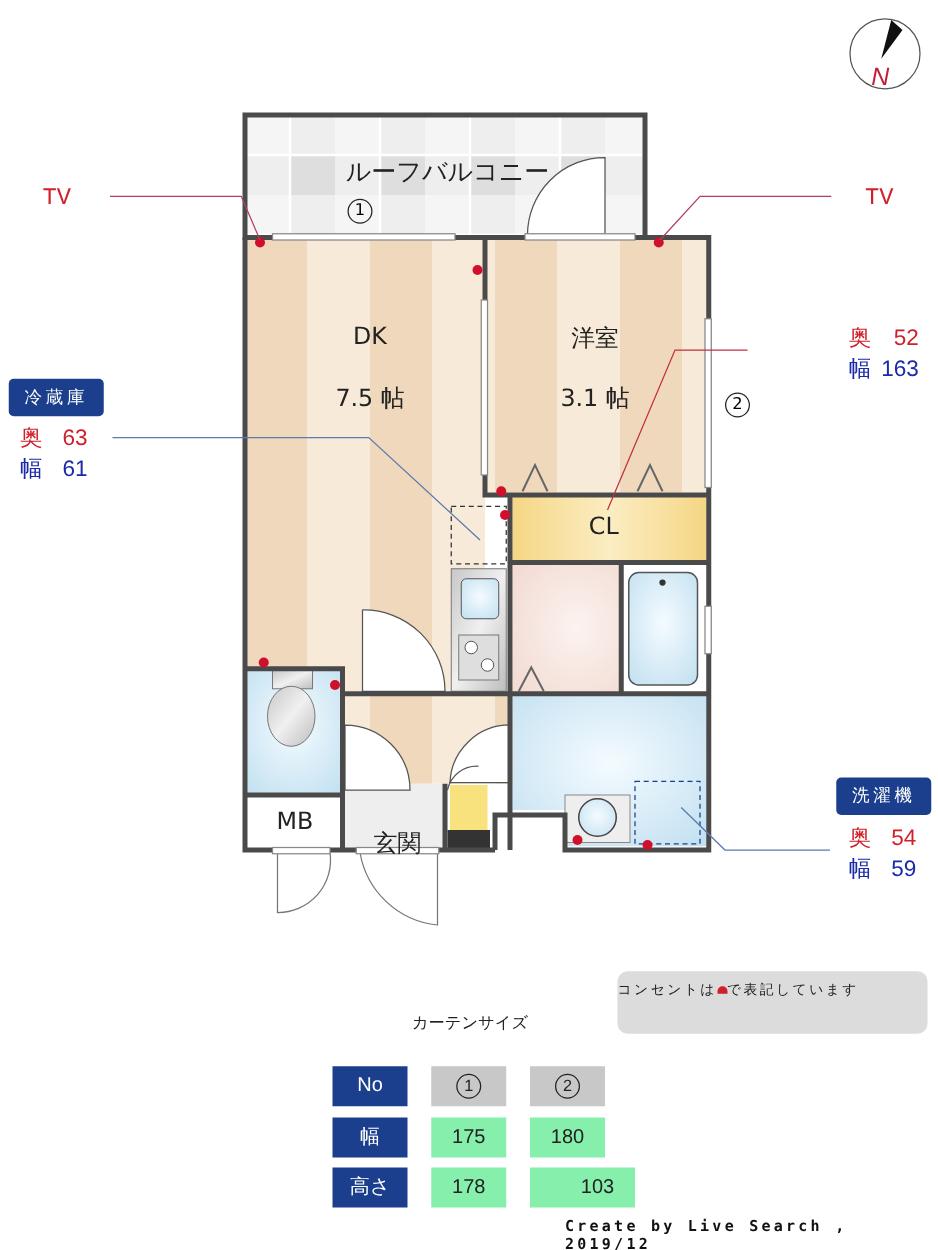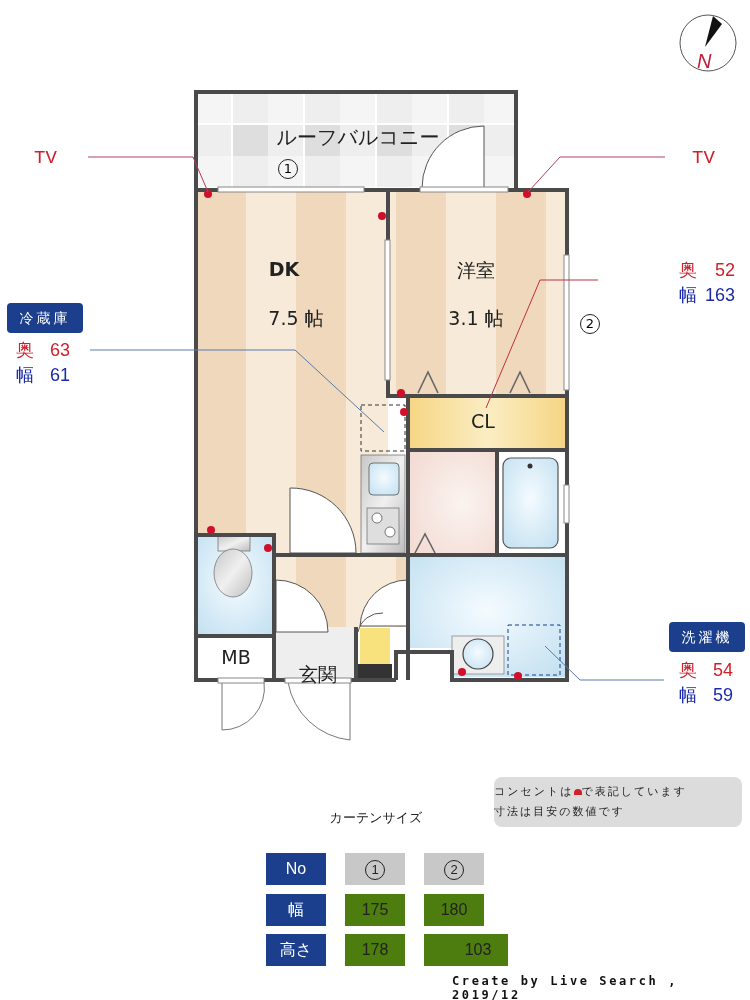--- a/index.html
+++ b/index.html
@@ -17,21 +17,21 @@
   .dim span.k { display: inline-block; }
   .note { position: absolute; left: 494px; top: 777px; width: 248px; height: 50px; background: #dcdcdc;
           border-radius: 8px; font-size: 11px; color: #222; letter-spacing: 2px; }
   .note div { line-height: 20px; }
   .note .dot { display: inline-block; width: 8px; height: 6px; background: #d0202a; border-radius: 4px 4px 0 0; vertical-align: middle; }
   .curtain-title { position: absolute; left: 296px; top: 809px; width: 160px; text-align: center; font-size: 13px; color: #222; }
   .ctable { position: absolute; left: 266px; top: 853px; }
   .ccell { position: absolute; width: 60px; height: 32px; line-height: 32px; text-align: center; font-size: 16px; font-family: "Liberation Sans", sans-serif; }
   .ccell.head { background: #1b3f8c; color: #fff; }
   .ccell.num { background: #c8c8c8; color: #222; }
-  .ccell.val { background: #4d7c0f; color: #222; }
+  .ccell.val { background: #86efac; color: #222; }
   .circ { display: inline-block; width: 18px; height: 18px; border: 1px solid #222; border-radius: 50%; line-height: 18px; font-size: 13px; text-align: center; vertical-align: middle; }
   .credit { position: absolute; left: 452px; top: 974px; font-family: "DejaVu Sans Mono", "Liberation Mono", monospace; font-size: 12px; letter-spacing: 2.6px; color: #111; font-weight: bold; }
 </style>
 </head>
 <body>
 
 <svg class="plan" width="750" height="1000" viewBox="0 0 750 1000">
   <defs>
     <pattern id="stripes" x="196" y="0" width="100" height="10" patternUnits="userSpaceOnUse">
       <rect x="0" y="0" width="50" height="10" fill="#efd8bc"></rect>
@@ -167,21 +167,21 @@
     <path d="M665 157 H560 L528 192" stroke="#b04060"></path>
     <path d="M598 280 H540 L486 408" stroke="#c03040"></path>
     <path d="M90 350 H295 L384 432" stroke="#5a7ab0"></path>
     <path d="M664 680 H580 L545 646" stroke="#5a7ab0"></path>
   </g>
 </svg>
 
 <div class="room-label" style="left:258px;top:124px;width:200px;font-size:20px;">ルーフバルコニー</div>
 <div class="abs" style="left:278px;top:158px;"><span class="circ">1</span></div>
 
-<div class="room-label" style="left:244px;top:258px;width:80px;font-weight:bold;">DK</div>
+<div class="room-label" style="left:256px;top:258px;width:80px;">DK</div>
 <div class="room-label" style="left:246px;top:306px;width:100px;">7.5 帖</div>
 <div class="room-label" style="left:436px;top:258px;width:80px;">洋室</div>
 <div class="room-label" style="left:426px;top:306px;width:100px;">3.1 帖</div>
 <div class="abs" style="left:580px;top:313px;"><span class="circ">2</span></div>
 <div class="room-label" style="left:443px;top:410px;width:80px;">CL</div>
 <div class="room-label" style="left:288px;top:642px;width:60px;margin-top:20px;">玄関</div>
 <div class="room-label" style="left:206px;top:646px;width:60px;">MB</div>
 
 <div class="tv-label" style="left:34px;top:147px;">TV</div>
 <div class="tv-label" style="left:692px;top:147px;">TV</div>
@@ -198,21 +198,20 @@
 </div>
 
 <div class="badge" style="left:669px;top:622px;width:76px;">洗濯機</div>
 <div class="dim" style="left:679px;top:658px;width:70px;">
   <div class="red"><span class="k" style="width:34px">奥</span><span>54</span></div>
   <div class="blue"><span class="k" style="width:34px">幅</span><span>59</span></div>
 </div>
 
 <div class="note">
   <div style="padding-top:5px;"><span>コンセントは</span><span class="dot"></span><span>で表記しています</span></div>
-  <div><span>寸法は目安の数値です</span></div>
 </div>
 
 <div class="curtain-title">カーテンサイズ</div>
 <div class="ctable">
   <div class="ccell head" style="left:0;top:0;">No</div>
   <div class="ccell head" style="left:0;top:41px;">幅</div>
   <div class="ccell head" style="left:0;top:81px;">高さ</div>
 
   <div class="ccell num" style="left:79px;top:0;"><span class="circ">1</span></div>
   <div class="ccell val" style="left:79px;top:41px;">175</div>

